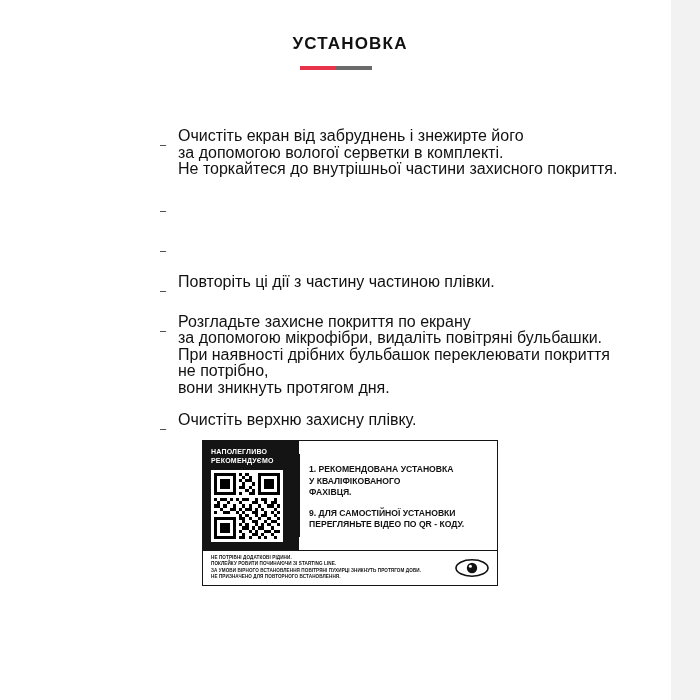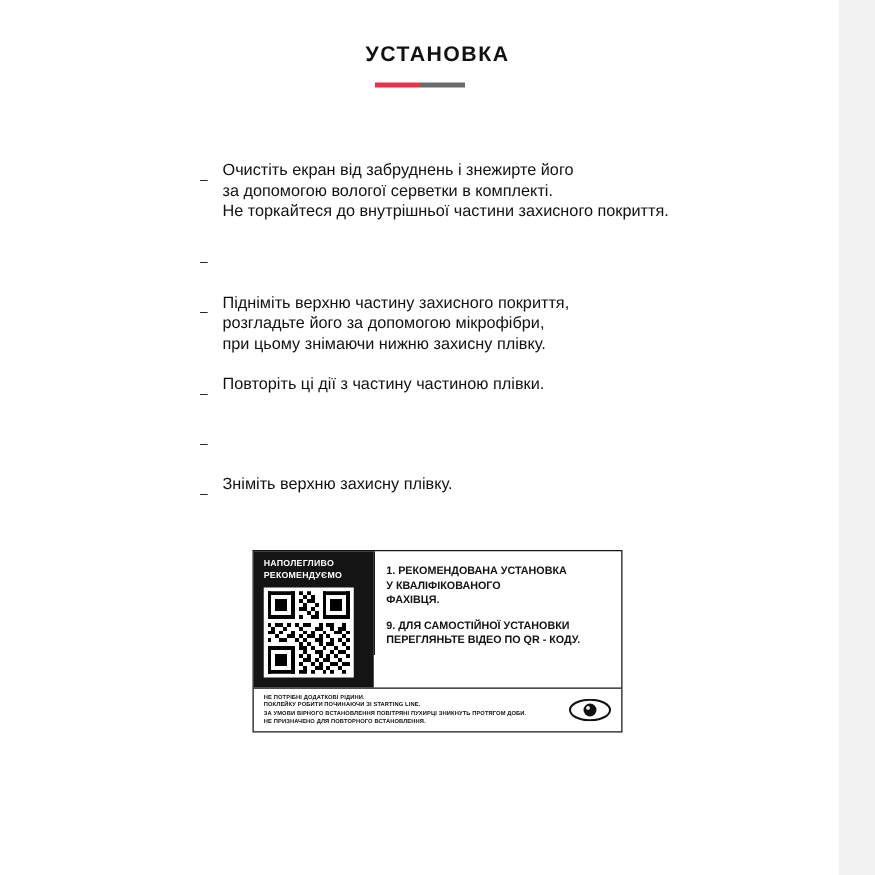--- a/index.html
+++ b/index.html
@@ -64,39 +64,39 @@
   }
   .dash {
     width: 18px;
     flex: 0 0 18px;
     font-size: 11px;
     line-height: 16px;
     color: #111111;
     padding-top: 8px;
   }
   .step-text {
-    font-size: 13px;
+    font-size: 16px;
     line-height: 16.5px;
     color: #111111;
     white-space: pre-line;
   }
 
   
   .sticker {
     position: absolute;
     left: 202px;
     top: 440px;
     width: 296px;
     border: 1.5px solid #141414;
     background: #ffffff;
     box-sizing: border-box;
   }
   .sticker-top {
     display: flex;
-    align-items: flex-start;
+    align-items: center;
   }
   .sticker-left {
     width: 96px;
     flex: 0 0 96px;
     background: #141414;
     color: #ffffff;
     padding: 6px 6px 8px 8px;
     box-sizing: border-box;
   }
   .sticker-left .kicker {
@@ -171,37 +171,38 @@
 за допомогою вологої серветки в комплекті.
 Не торкайтеся до внутрішньої частини захисного покриття.</div>
     </div>
 
     <div class="step">
       <div class="dash">–</div>
     </div>
 
     <div class="step">
       <div class="dash">–</div>
-      <div class="step-text">Підніміть верхню частину захисного покриття,
-розгладьте його за допомогою мікрофібри,
-при цьому знімаючи нижню захисну плівку.</div>
     </div>
 
     <div class="step">
       <div class="dash">–</div>
       <div class="step-text">Повторіть ці дії з частину частиною плівки.</div>
     </div>
 
     <div class="step">
       <div class="dash">–</div>
-    </div>
-
-    <div class="step">
-      <div class="dash">–</div>
-      <div class="step-text">Зніміть верхню захисну плівку.</div>
+      <div class="step-text">Розгладьте захисне покриття по екрану
+за допомогою мікрофібри, видаліть повітряні бульбашки.
+При наявності дрібних бульбашок переклеювати покриття не потрібно,
+вони зникнуть протягом дня.</div>
+    </div>
+
+    <div class="step">
+      <div class="dash">–</div>
+      <div class="step-text">Очистіть верхню захисну плівку.</div>
     </div>
 
   </div>
 
   <div class="sticker">
     <div class="sticker-top">
       <div class="sticker-left">
         <div class="kicker">НАПОЛЕГЛИВО
 РЕКОМЕНДУЄМО</div>
         <div class="qr">

